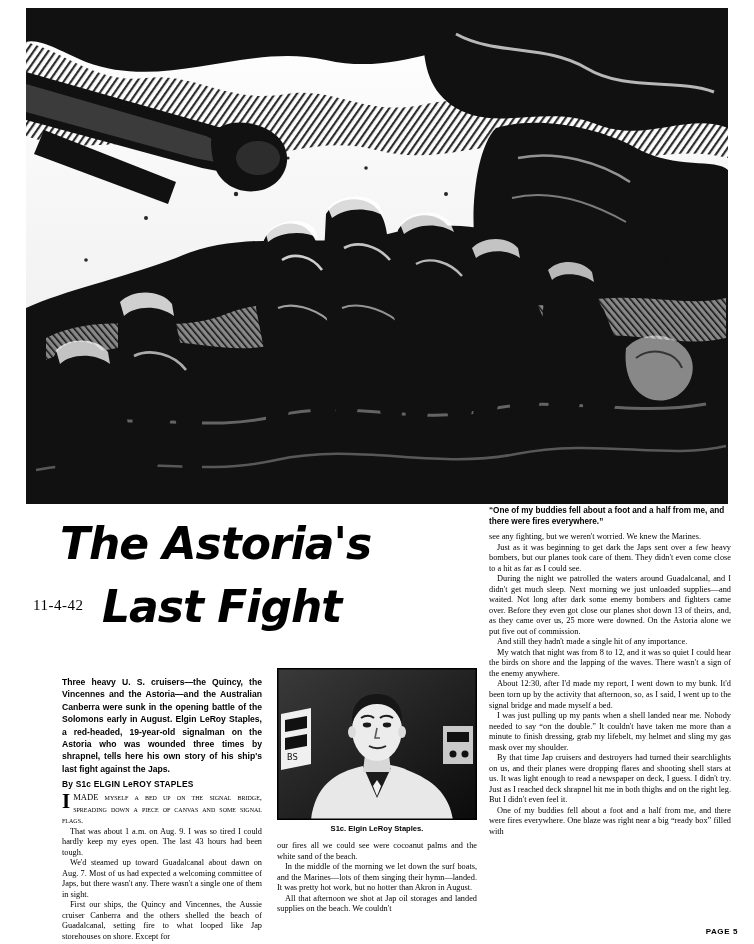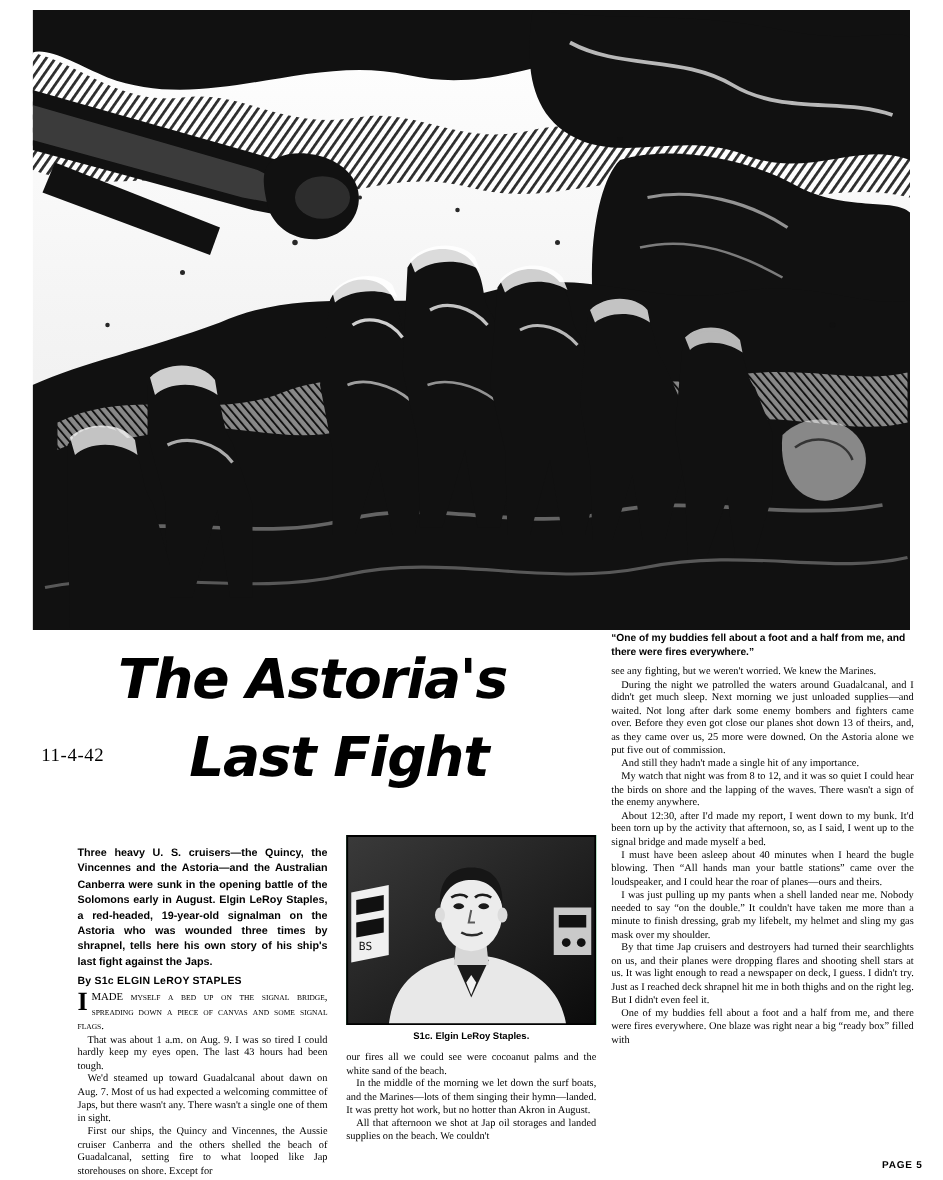--- a/index.html
+++ b/index.html
@@ -34,21 +34,20 @@
     position: absolute;
     left: 60px;
     top: 520px;
     width: 380px;
     font-family: "DejaVu Sans", sans-serif;
     font-weight: bold;
     font-size: 44px;
     line-height: 1.08;
     letter-spacing: -1px;
     font-style: italic;
-    text-align: center;
   }
   .headline .l1 { display: block; }
   .headline .l2 { display: block; margin-left: 42px; margin-top: 15px; }
 
   .datestamp {
     position: absolute;
     left: 16px;
     top: 597px;
     font-family: Liberation Serif, serif;
     font-size: 15px;
@@ -330,25 +329,25 @@
   </div>
 
   <div class="col col2">
     <p class="first"><span>our fires all we could see were cocoanut palms and the white sand of the beach.</span></p>
     <p><span>In the middle of the morning we let down the surf boats, and the Marines—lots of them singing their hymn—landed. It was pretty hot work, but no hotter than Akron in August.</span></p>
     <p><span>All that afternoon we shot at Jap oil storages and landed supplies on the beach. We couldn't</span></p>
   </div>
 
   <div class="col col3">
     <p class="first"><span>see any fighting, but we weren't worried. We knew the Marines.</span></p>
+    <p><span>Just as it was beginning to get dark the Japs sent over a few heavy bombers, but our planes took care of them. They didn't even come close to a hit as far as I could see.</span></p>
     <p><span>During the night we patrolled the waters around Guadalcanal, and I didn't get much sleep. Next morning we just unloaded supplies—and waited. Not long after dark some enemy bombers and fighters came over. Before they even got close our planes shot down 13 of theirs, and, as they came over us, 25 more were downed. On the Astoria alone we put five out of commission.</span></p>
     <p><span>And still they hadn't made a single hit of any importance.</span></p>
     <p><span>My watch that night was from 8 to 12, and it was so quiet I could hear the birds on shore and the lapping of the waves. There wasn't a sign of the enemy anywhere.</span></p>
     <p><span>About 12:30, after I'd made my report, I went down to my bunk. It'd been torn up by the activity that afternoon, so, as I said, I went up to the signal bridge and made myself a bed.</span></p>
-    <p><span>I must have been asleep about 40 minutes when I heard the bugle blowing. Then “All hands man your battle stations” came over the loudspeaker, and I could hear the roar of planes—ours and theirs.</span></p>
     <p><span>I was just pulling up my pants when a shell landed near me. Nobody needed to say “on the double.” It couldn't have taken me more than a minute to finish dressing, grab my lifebelt, my helmet and sling my gas mask over my shoulder.</span></p>
     <p><span>By that time Jap cruisers and destroyers had turned their searchlights on us, and their planes were dropping flares and shooting shell stars at us. It was light enough to read a newspaper on deck, I guess. I didn't try. Just as I reached deck shrapnel hit me in both thighs and on the right leg. But I didn't even feel it.</span></p>
     <p><span>One of my buddies fell about a foot and a half from me, and there were fires everywhere. One blaze was right near a big “ready box” filled with</span></p>
   </div>
 
   <div class="folio">PAGE 5</div>
 
 </div>
 
 </body></html>

